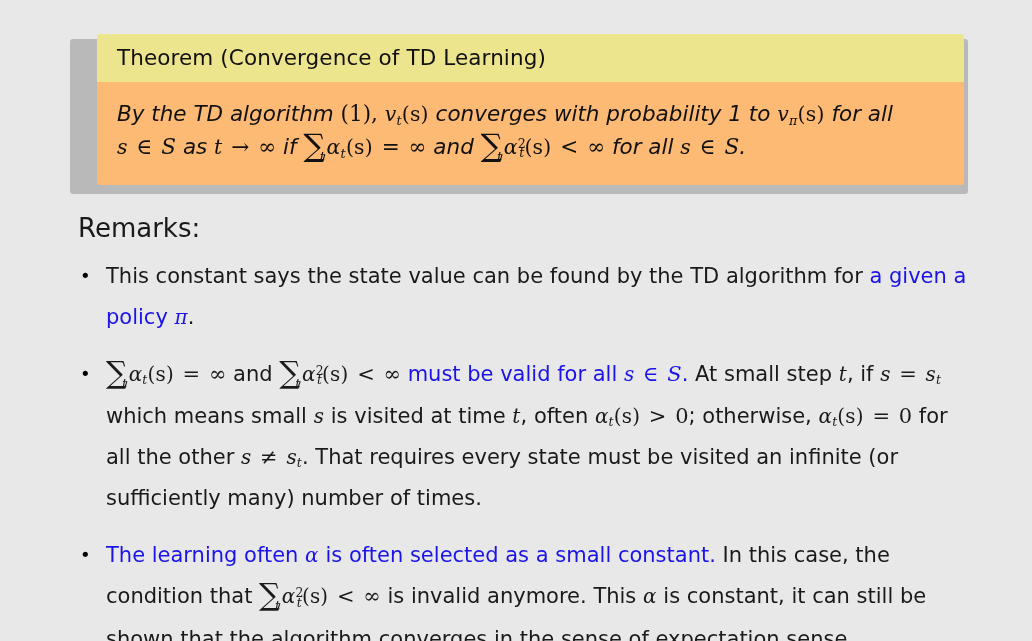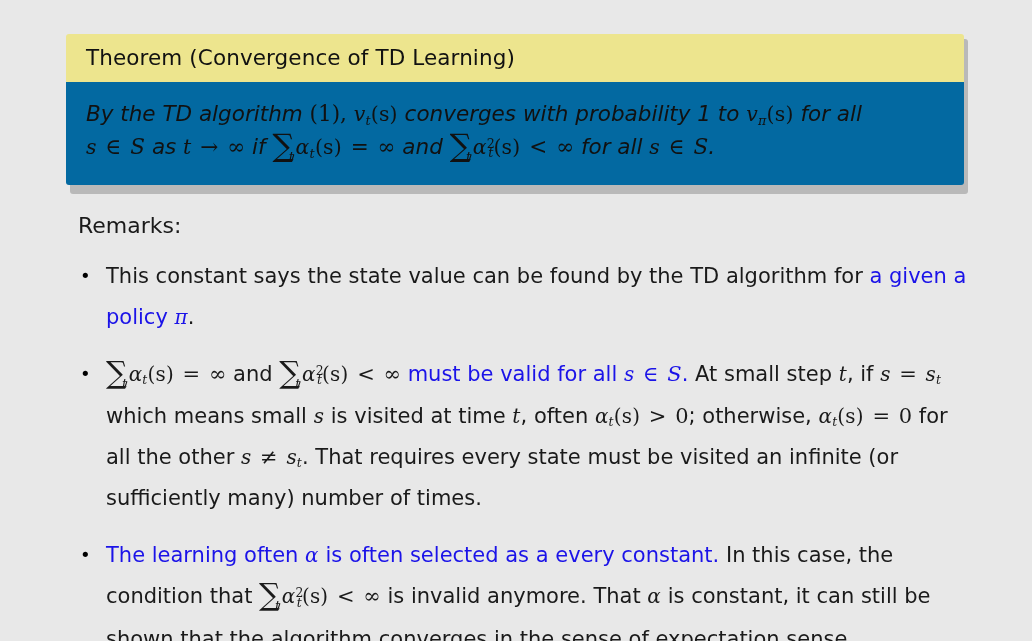--- a/index.html
+++ b/index.html
@@ -37,44 +37,45 @@
     height: 155px;
     background: #b9b9b9;
     border-radius: 3px;
     z-index: 0;
   }
   .theorem-inner {
     position: relative;
     z-index: 1;
     border-radius: 3px;
     overflow: hidden;
+    margin-left: 31px;
   }
   .theorem-title {
     background: #f0e68c;
     background: #ede58e;
     color: #111;
     font-size: 21.5px;
     padding: 11px 0 12px 20px;
     letter-spacing: 0.1px;
   }
   .theorem-body {
-    background: #0369a1;
+    background: #fdba74;
     padding: 16px 22px 18px 20px;
     font-size: 21.5px;
     font-style: italic;
     line-height: 1.52;
     color: #111;
   }
 
   
   .remarks-label {
     position: absolute;
     left: 78px;
     top: 213px;
-    font-size: 22px;
+    font-size: 26px;
   }
 
   .bullet-list {
     position: absolute;
     left: 72px;
     top: 256px;
     width: 900px;
   }
   .bullet-item {
     position: relative;
@@ -233,24 +234,24 @@
       <span>for all the other</span>
       <span class="m">s</span>
       <span class="op">≠</span>
       <span class="m"><span>s</span><sub class="sb">t</sub></span><span>. That requires every state must be visited an infinite (or sufficiently many) number of times.</span>
     </div>
 
     <div class="bullet-item">
       <span class="dot">•</span>
       <span class="blue">The learning often</span>
       <span class="blue m">α</span>
-      <span class="blue">is often selected as a every constant.</span>
+      <span class="blue">is often selected as a small constant.</span>
       <span>In this case, the condition that</span>
       <span class="sum">∑</span><sub class="sumsub">t</sub><span class="m"><span>α</span><sup class="sp">2</sup><sub class="sb" style="margin-left:-0.55em">t</sub><span class="mr">(s)</span></span>
       <span class="op">&lt;</span>
       <span class="inf">∞</span>
-      <span>is invalid anymore. That</span>
+      <span>is invalid anymore. This</span>
       <span class="m">α</span>
       <span>is constant, it can still be shown that the algorithm converges in the sense of expectation sense.</span>
     </div>
 
   </div>
 </div>
 
 </body></html>

